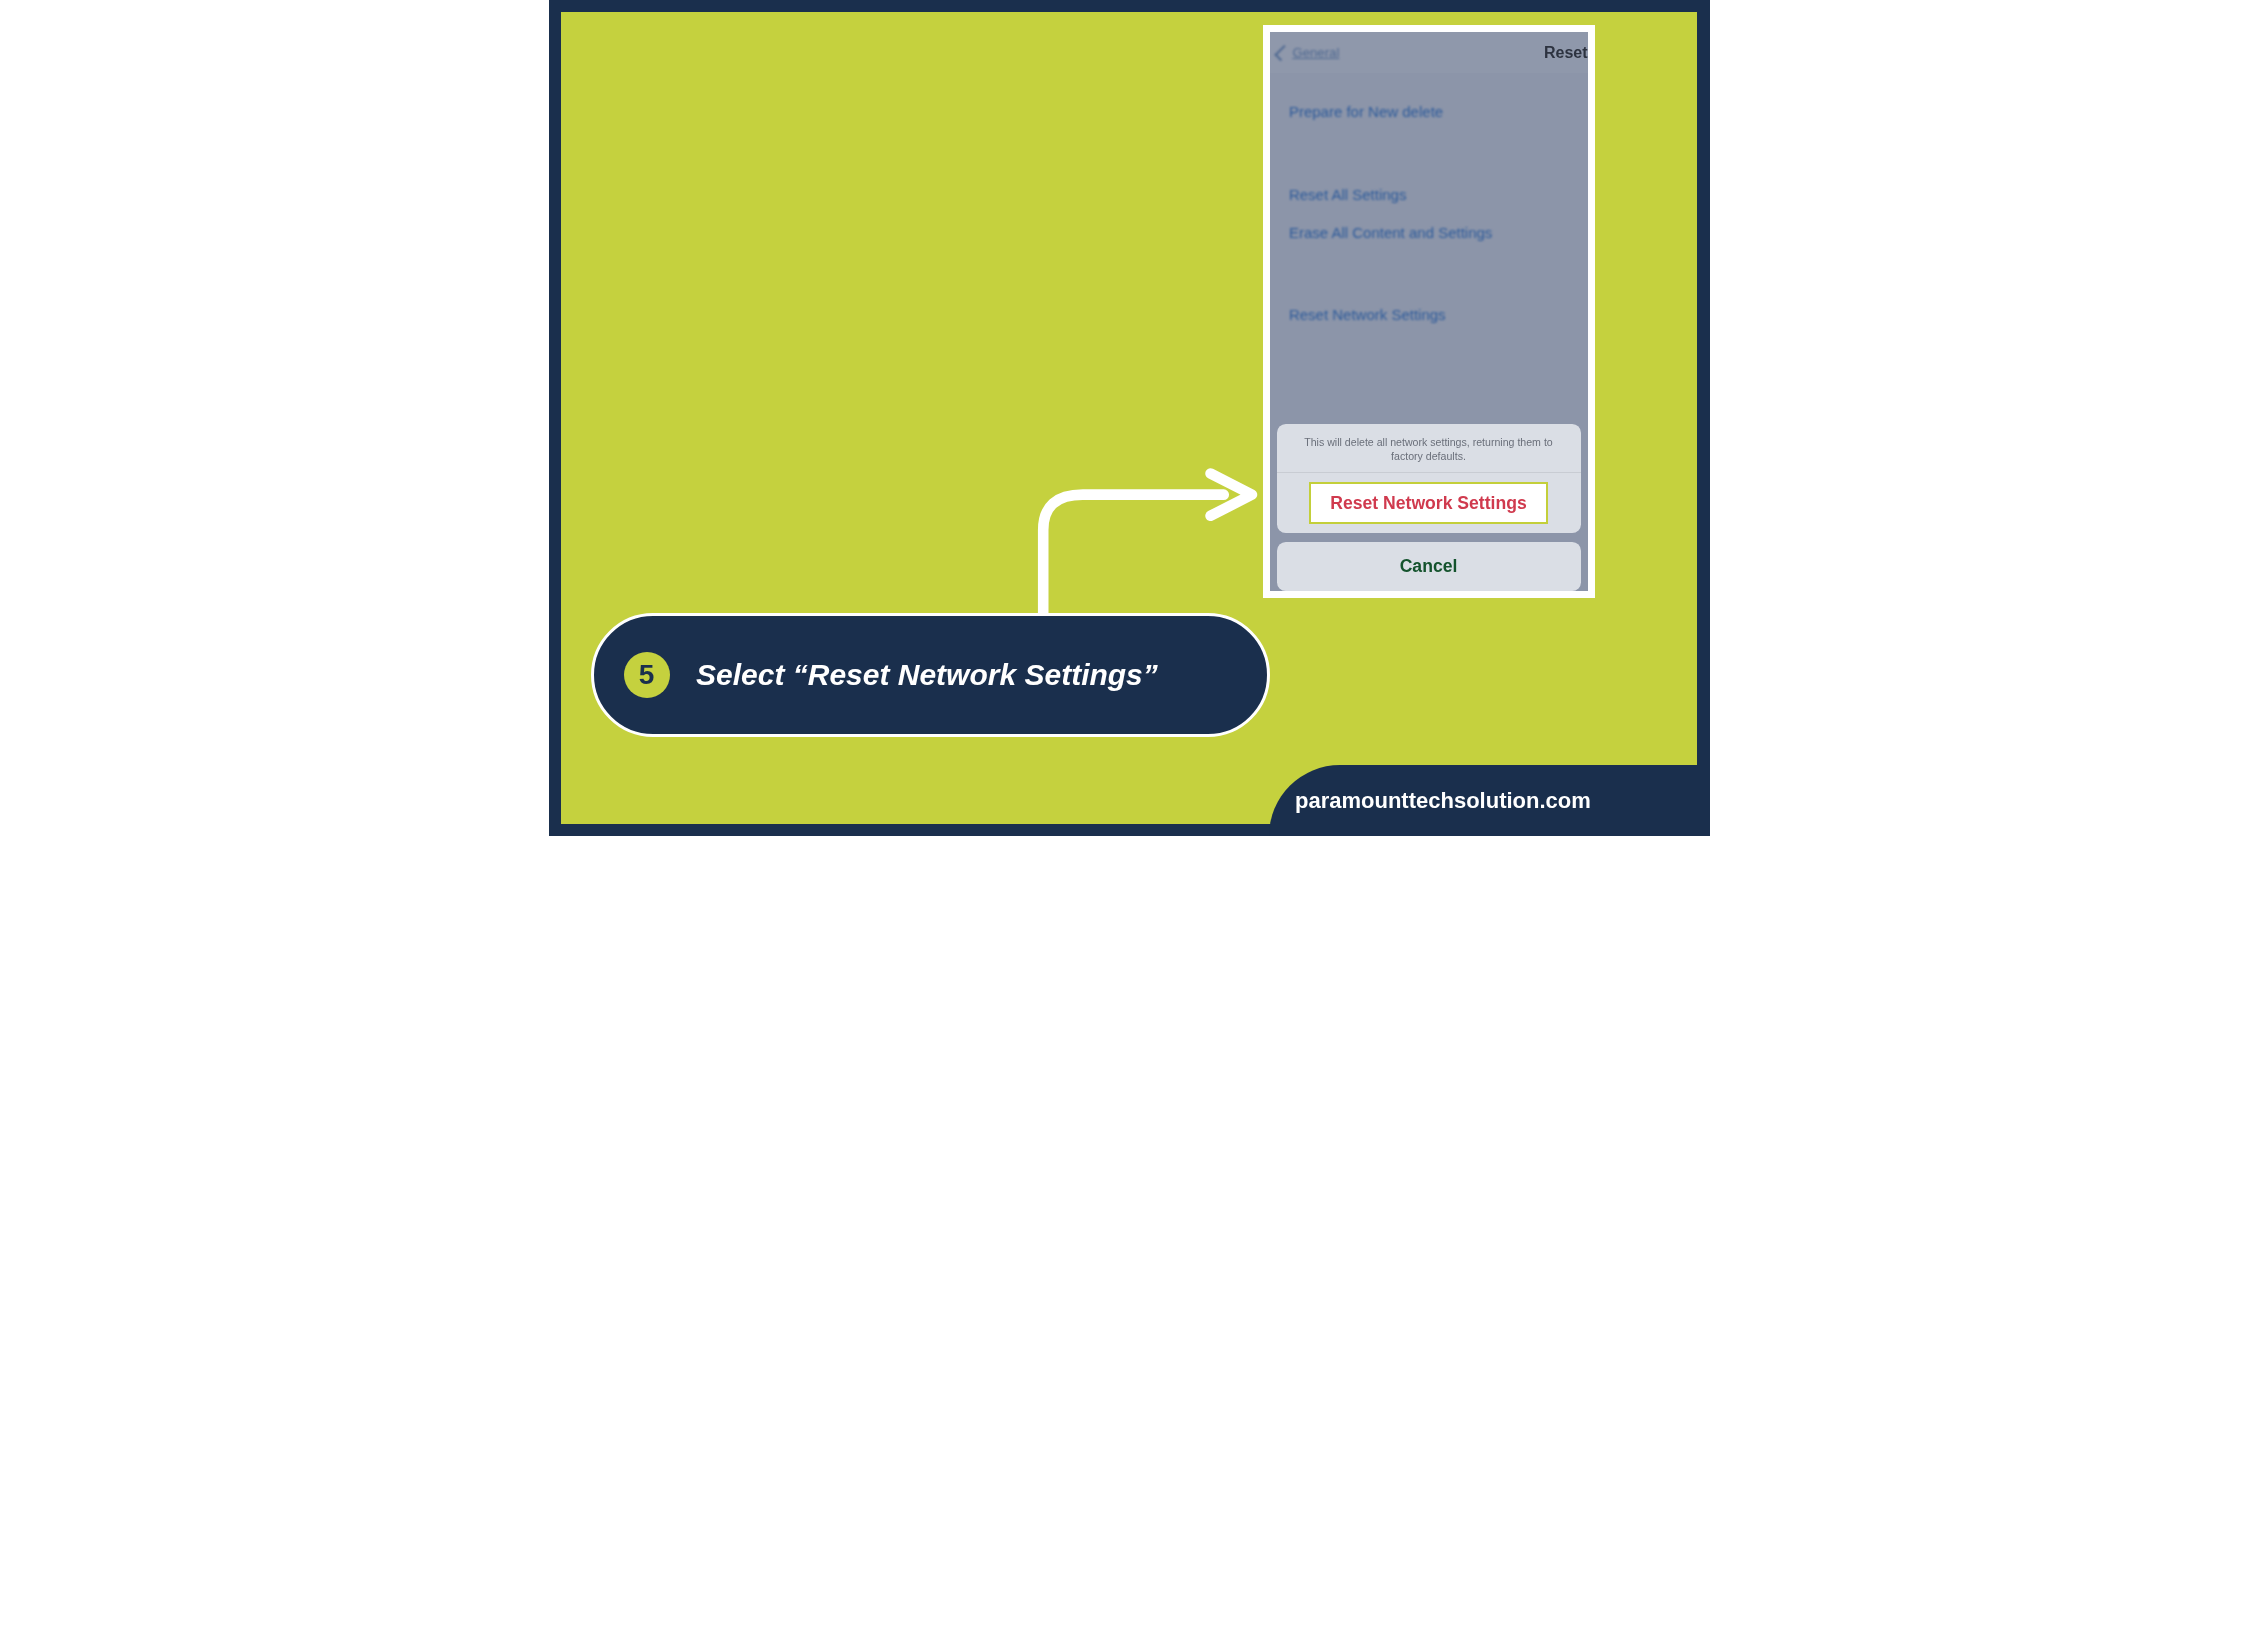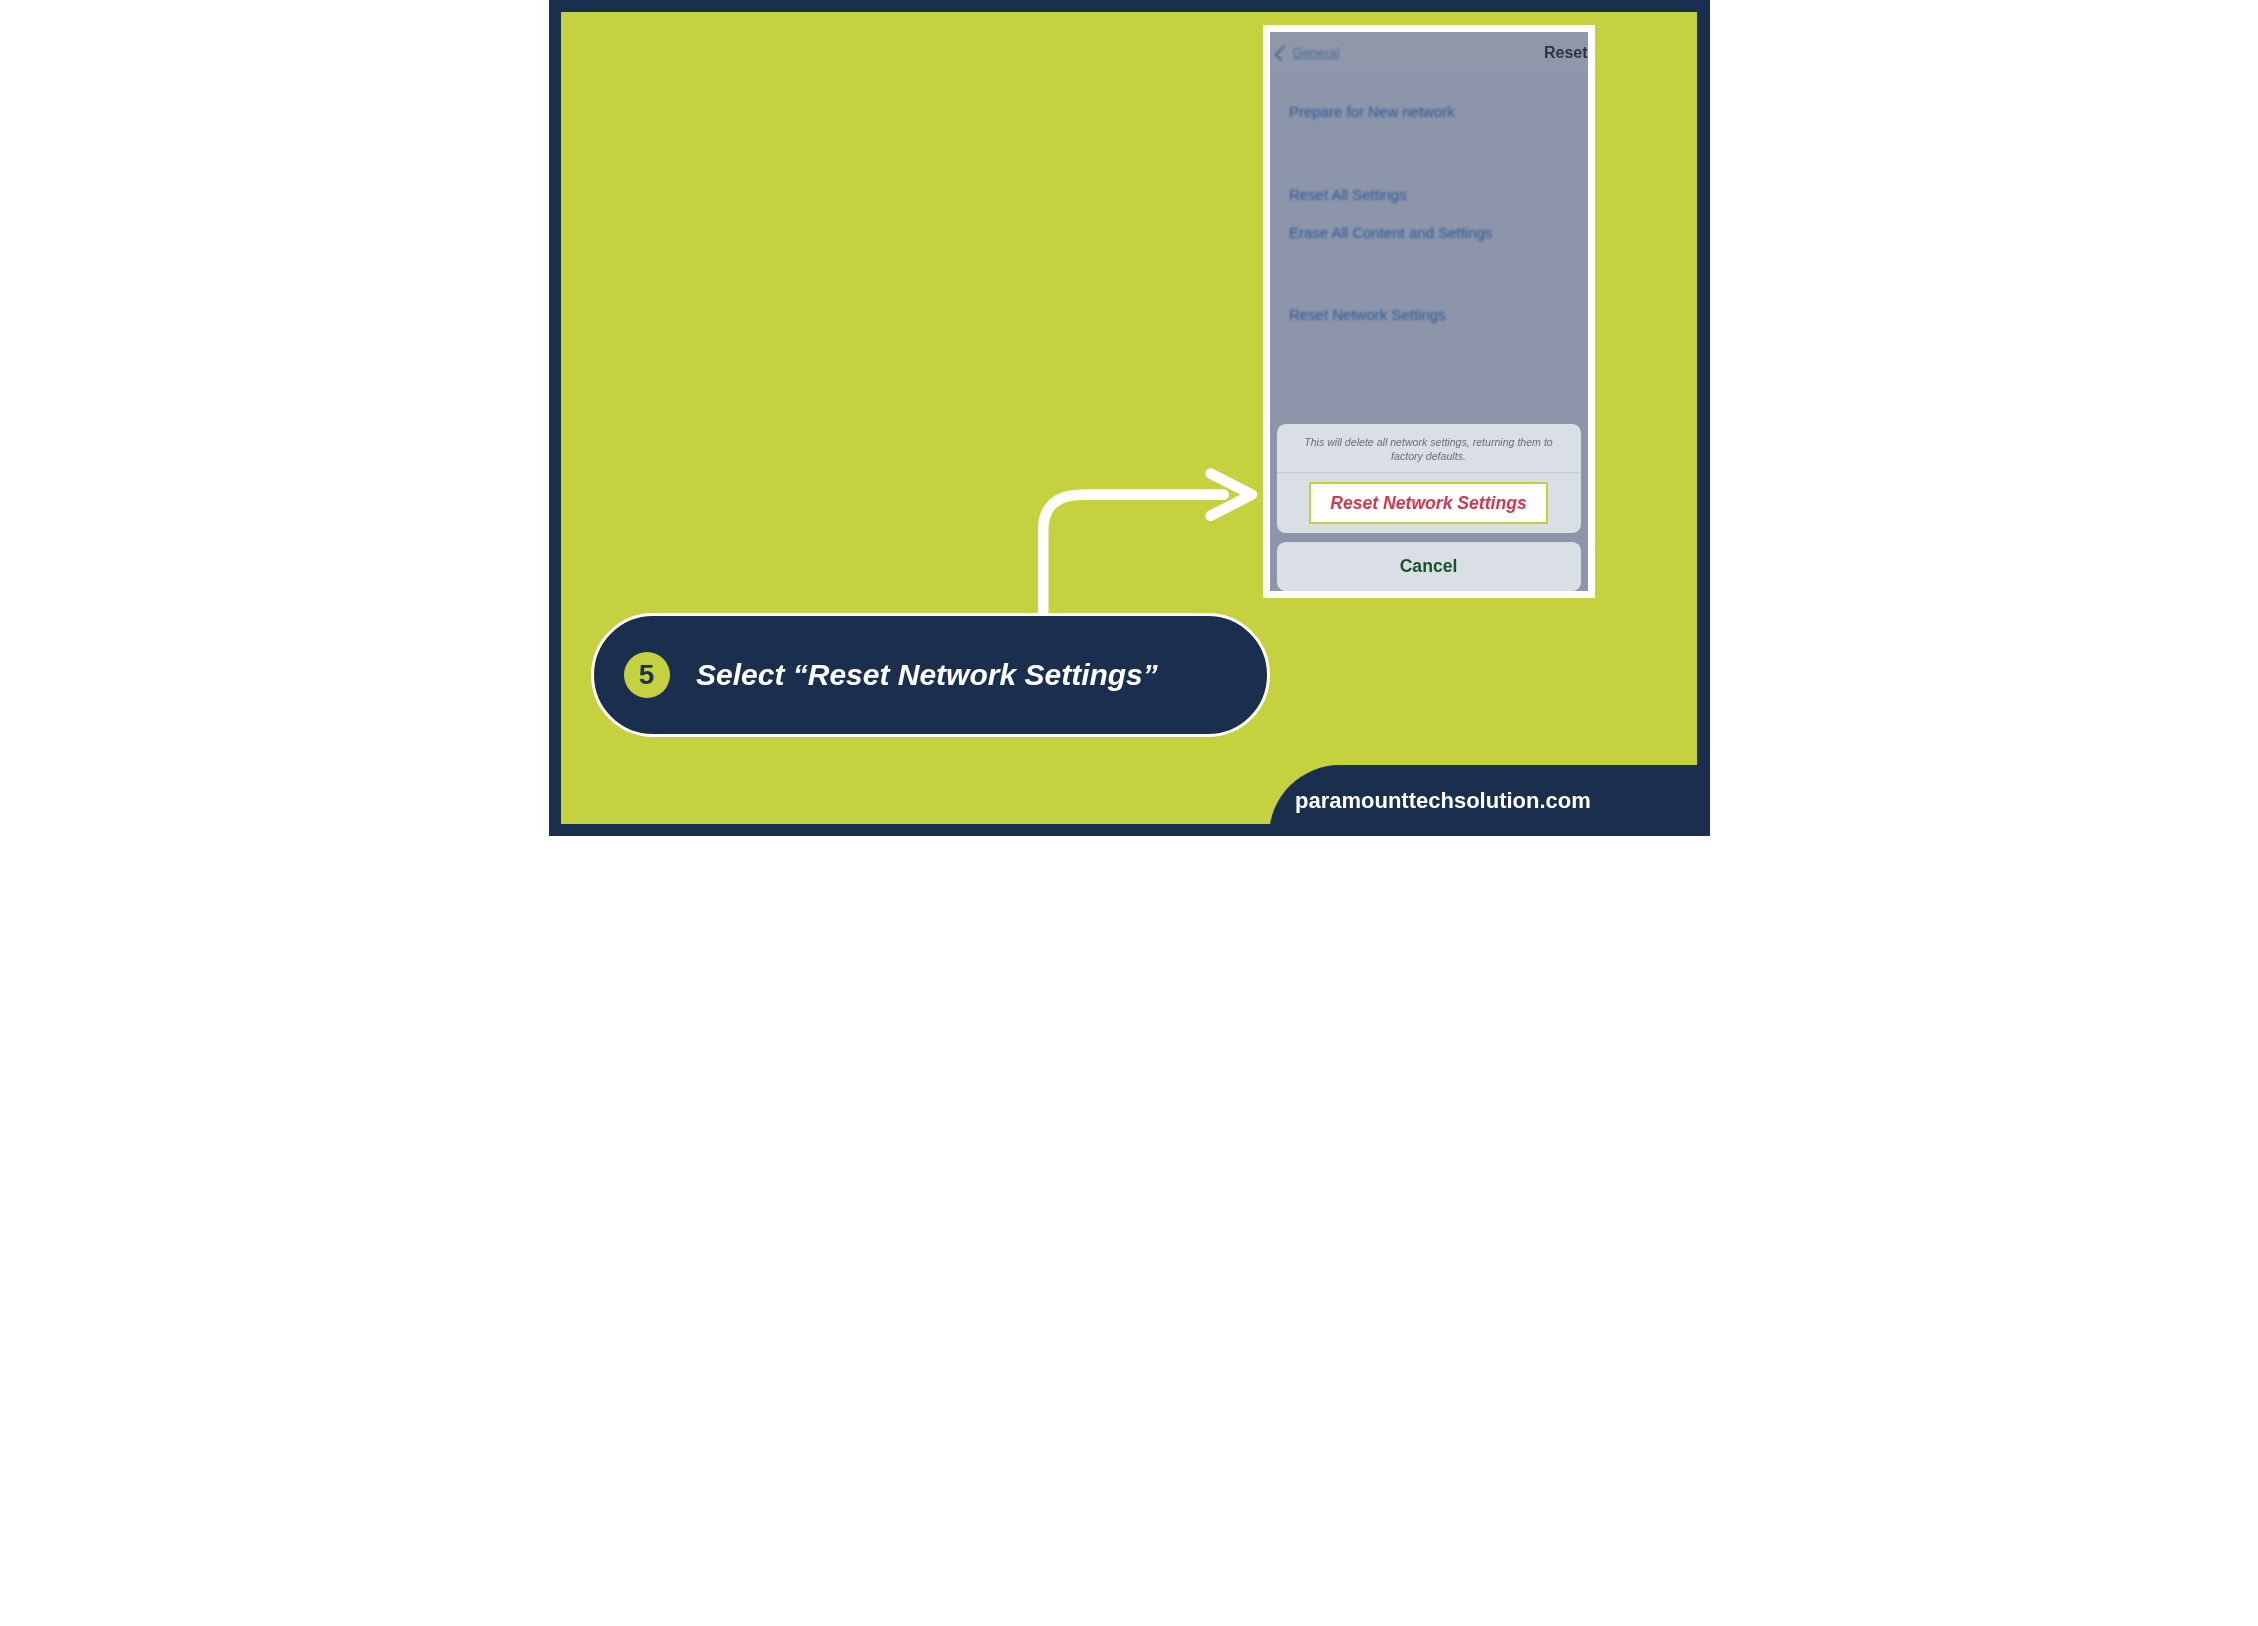--- a/index.html
+++ b/index.html
@@ -94,21 +94,20 @@
   
   .sheet {
     position: absolute;
     left: 0; right: 0; bottom: 0;
     padding: 5.3px 7px 0 7px;
   }
   .sheet-top {
     background: rgba(225, 228, 234, 0.92);
     border-radius: 8.8px;
     overflow: hidden;
-    font-style: italic;
   }
   .sheet-msg {
     text-align: center;
     font-size: 10.6px;
     color: #6a6f7a;
     padding: 10.6px 23px 8.8px 23px;
     line-height: 1.35;
     filter: blur(0.7px);
   }
   .sheet-action {
@@ -208,21 +207,21 @@
 
       <div class="phone-navbar">
         <div class="back-btn">
           <span class="chev-left"></span>
           <span>General</span>
         </div>
         <div class="nav-title">Reset</div>
       </div>
 
       <div class="menu-block">
-        <div class="menu-item">Prepare for New network</div>
+        <div class="menu-item">Prepare for New delete</div>
       </div>
       <div class="sep-big"></div>
       <div class="menu-block">
         <div class="menu-item">Reset All Settings</div>
         <div class="menu-item">Erase All Content and Settings</div>
       </div>
       <div class="sep-big"></div>
       <div class="menu-block">
         <div class="menu-item">Reset Network Settings</div>
       </div>

